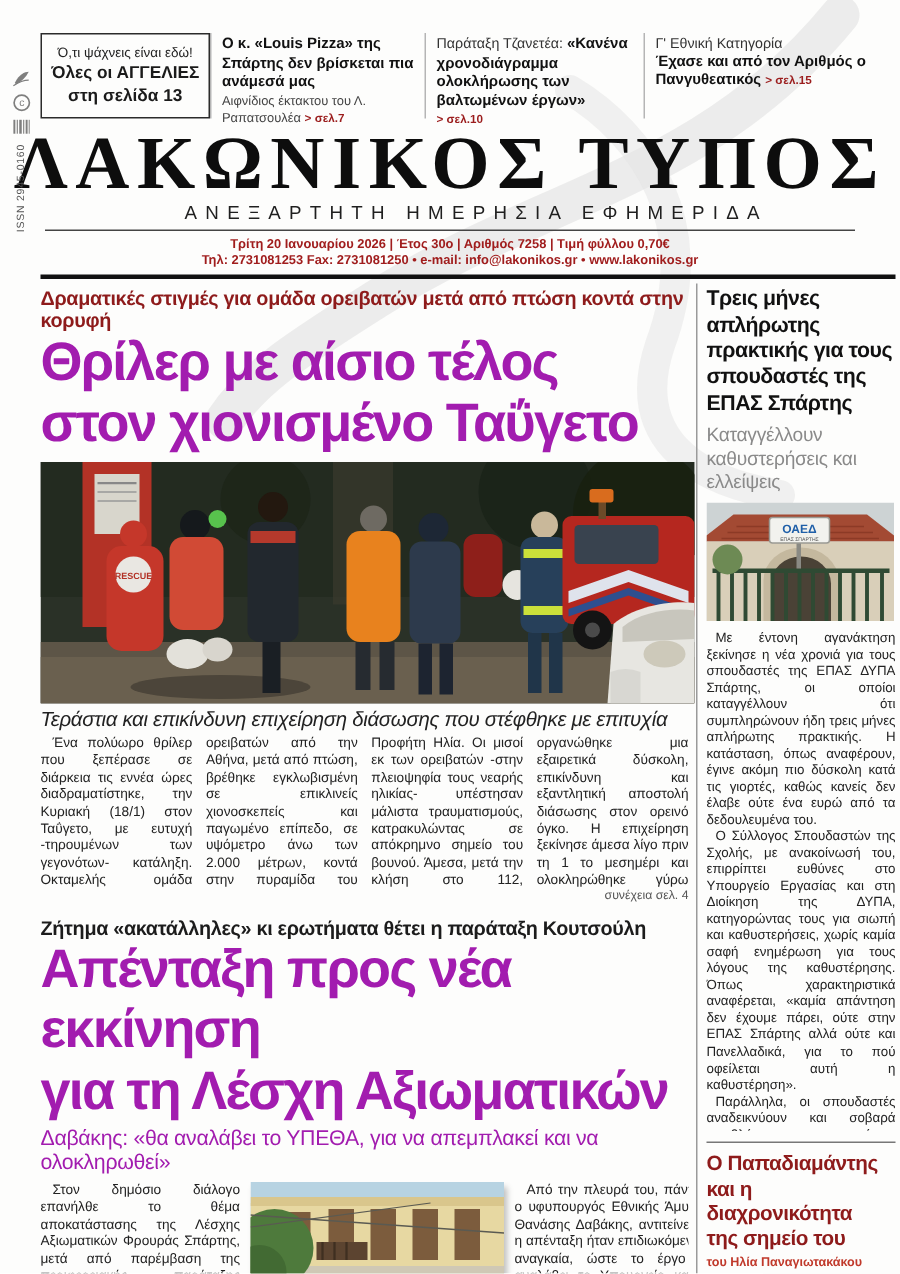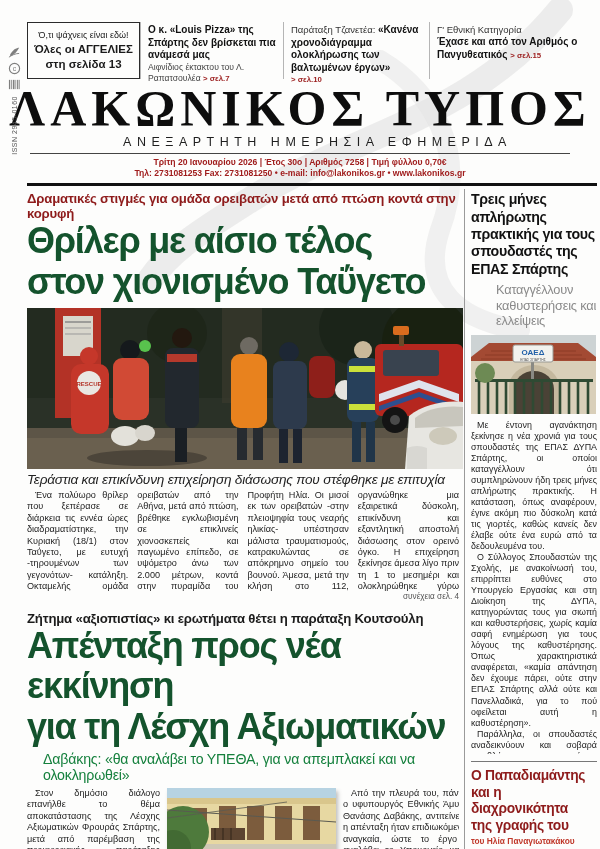--- a/index.html
+++ b/index.html
@@ -40,40 +40,40 @@
   .dateline, .contactline { font-size:8.6px; font-weight:bold; color:#a01d1d; line-height:1.3; }
   .thick-rule { border-top:3px solid #111; margin:4px 3px 0 27px; }
 
   
   .grid { display:flex; margin:3px 3px 0 27px; height:668px; }
   .colmain { width:437px; flex:none; padding-right:5px; }
   .colside { flex:1; border-left:1px solid #9a9a9a; padding-left:6px; display:flex; flex-direction:column; }
 
   .kicker { font-size:13.2px; font-weight:bold; color:#8e1b1b; letter-spacing:-.2px; }
   .kicker.dark { color:#1c1c1c; }
-  .headline { font-size:36px; font-weight:bold; color:#14532d; line-height:1.13; letter-spacing:-1.2px; }
-  .subhead { font-size:14.2px; color:#15803d; letter-spacing:-.2px; margin-top:3px;margin-left:16px; }
+  .headline { font-size:36px; font-weight:bold; color:#a21caf; line-height:1.13; letter-spacing:-1.2px; }
+  .subhead { font-size:14.2px; color:#a21caf; letter-spacing:-.2px; margin-top:3px; }
 
   .photo-main { width:436px; height:161px; margin-top:5px; display:block; }
   .caption { font-size:13.6px; color:#222; letter-spacing:-.2px; margin-top:3px;font-style:italic; }
 
   .main-body { position:relative; margin-top:3px; height:113px; column-count:4; column-gap:9px; overflow:hidden;
                font-size:9.1px; line-height:1.26; text-align:justify; color:#222; }
   .main-body p { text-indent:8px; }
   .cont { position:absolute; right:0; bottom:0; background:#fdfdfc; padding-left:6px; font-size:8.2px; color:#555; }
 
   .story2 { margin-top:8px; }
   .s2-body { display:flex; gap:7px; margin-top:5px; height:121px; overflow:hidden; }
   .s2-col { width:133px; flex:none; font-size:9.1px; line-height:1.26; text-align:justify; color:#222; position:relative; }
   .s2-col p { text-indent:8px; }
   .photo-2 { width:169px; height:117px; flex:none; box-shadow:2px 3px 4px rgba(0,0,0,.25); }
 
   
   .sb-head { font-size:14.2px; font-weight:bold; line-height:1.22; color:#111; letter-spacing:-.3px; }
-  .sb-sub { font-size:12.8px; color:#8a8a8a; line-height:1.22; margin-top:4px; letter-spacing:-.2px;margin-left:25px; }
+  .sb-sub { font-size:12.8px; color:#8a8a8a; line-height:1.22; margin-top:4px; letter-spacing:-.2px; }
   .photo-sb { width:125px; height:79px; margin-top:6px; display:block; }
   .sb-body { flex:1; overflow:hidden; margin-top:6px; font-size:8.9px; line-height:1.24; text-align:justify; color:#222; }
   .sb-body p { text-indent:6px; }
   .sb-div { border-top:1px solid #777; margin:7px 0 6px 0; }
   .promo-title { font-size:13.8px; font-weight:bold; color:#8e1b1b; line-height:1.2; letter-spacing:-.3px; }
   .promo-by { font-size:8.4px; font-weight:bold; color:#c0392b; margin-top:2px; }
   .promo-pg-row { display:flex; align-items:flex-end; margin-top:2px; }
   .promo-pg { font-size:8px; font-weight:bold; color:#8e1b1b; padding-left:4px; }
 </style>
 </head>
@@ -215,21 +215,21 @@
         </svg>
 
         <div class="caption">Τεράστια και επικίνδυνη επιχείρηση διάσωσης που στέφθηκε με επιτυχία</div>
 
         <div class="main-body">
           <p>Ένα πολύωρο θρίλερ που ξεπέρασε σε διάρκεια τις εννέα ώρες διαδραματίστηκε, την Κυριακή (18/1) στον Ταΰγετο, με ευτυχή -τηρουμένων των γεγονότων- κατάληξη. Οκταμελής ομάδα ορειβατών από την Αθήνα, μετά από πτώση, βρέθηκε εγκλωβισμένη σε επικλινείς χιονοσκεπείς και παγωμένο επίπεδο, σε υψόμετρο άνω των 2.000 μέτρων, κοντά στην πυραμίδα του Προφήτη Ηλία. Οι μισοί εκ των ορειβατών -στην πλειοψηφία τους νεαρής ηλικίας- υπέστησαν μάλιστα τραυματισμούς, κατρακυλώντας σε απόκρημνο σημείο του βουνού. Άμεσα, μετά την κλήση στο 112, οργανώθηκε μια εξαιρετικά δύσκολη, επικίνδυνη και εξαντλητική αποστολή διάσωσης στον ορεινό όγκο. Η επιχείρηση ξεκίνησε άμεσα λίγο πριν τη 1 το μεσημέρι και ολοκληρώθηκε γύρω στις 9 μμ, όταν οι διασώστες κατόρθωσαν να μεταφέρουν με ασφάλεια τους διασωθέντες -τραυματίες και μη- στο Καταφύγιο του ΕΟΣ, όπου τους παρέλαβαν ασθενοφόρα που τους διεκόμισαν στο Νοσοκομείο Σπάρτης. Η νοσηλευτική μονάδα, εξ αρχής, είχε τεθεί σε υψηλή ετοιμότητα για τη διαχείριση του έκτακτου περιστατικού. Το συμβάν, από τη στιγμή από έγινε γνωστό, απέκτησε πανελλαδική εμβέλεια, καθώς μεταδόθηκε σε όλα τα δελτία ειδήσεων, με τις εικόνες από τον Ταΰγετο να κάνουν τον γύρο τηλεοπτικών και διαδικτυακών ρεπορτάζ,</p>
           <span class="cont">συνέχεια σελ. 4</span>
         </div>
 
         <div class="story2">
-          <div class="kicker dark">Ζήτημα «αξιοπιστίας» κι ερωτήματα θέτει η παράταξη Κουτσούλη</div>
+          <div class="kicker dark">Ζήτημα «ακατάλληλες» κι ερωτήματα θέτει η παράταξη Κουτσούλη</div>
           <div class="headline">
             <span>Απένταξη προς νέα εκκίνηση</span><br>
             <span>για τη Λέσχη Αξιωματικών</span>
           </div>
           <div class="subhead">Δαβάκης: «θα αναλάβει το ΥΠΕΘΑ, για να απεμπλακεί και να ολοκληρωθεί»</div>
 
           <div class="s2-body">
             <div class="s2-col">
               <p>Στον δημόσιο διάλογο επανήλθε το θέμα αποκατάστασης της Λέσχης Αξιωματικών Φρουράς Σπάρτης, μετά από παρέμβαση της περιφερειακής παράταξης «Πελοπόννησος Αφετηρία Ζωής», τού Δημήτρη Κουτσούλη. Το σχήμα της ελάσσονος αντιπολίτευσης διατυπώνει κριτική κι ερωτήματα, κάνοντας λόγο για απένταξη από το ΠΕΠ Πελοποννήσου, του έργου στο Αρχοντικό Ματάλα.</p>
             </div>
@@ -322,21 +322,21 @@
           <p>Παράλληλα, οι σπουδαστές αναδεικνύουν και σοβαρά προβλήματα στις εγκαταστάσεις της σχολής: ελλιπές προσωπικό, αίθουσες ακατάλληλες για μάθημα, ανεπαρκείς τουαλέτες, απουσία θέρμανσης και κλιματισμού, καθώς και απαρχαιωμένος εργαστηριακός εξοπλισμός</p>
 
         </div>
 
         <div class="sb-div"></div>
 
         <div class="promo">
           <div class="promo-title">
             <span>Ο Παπαδιαμάντης</span><br>
             <span>και η διαχρονικότητα</span><br>
-            <span>της γραφής του</span>
+            <span>της σημείο του</span>
           </div>
           <div class="promo-by">του Ηλία Παναγιωτακάκου</div>
           <div class="promo-pg-row">
 
             <div class="promo-pg">&gt; σελ. 3</div>
           </div>
         </div>
       </div>
     </div>
 

